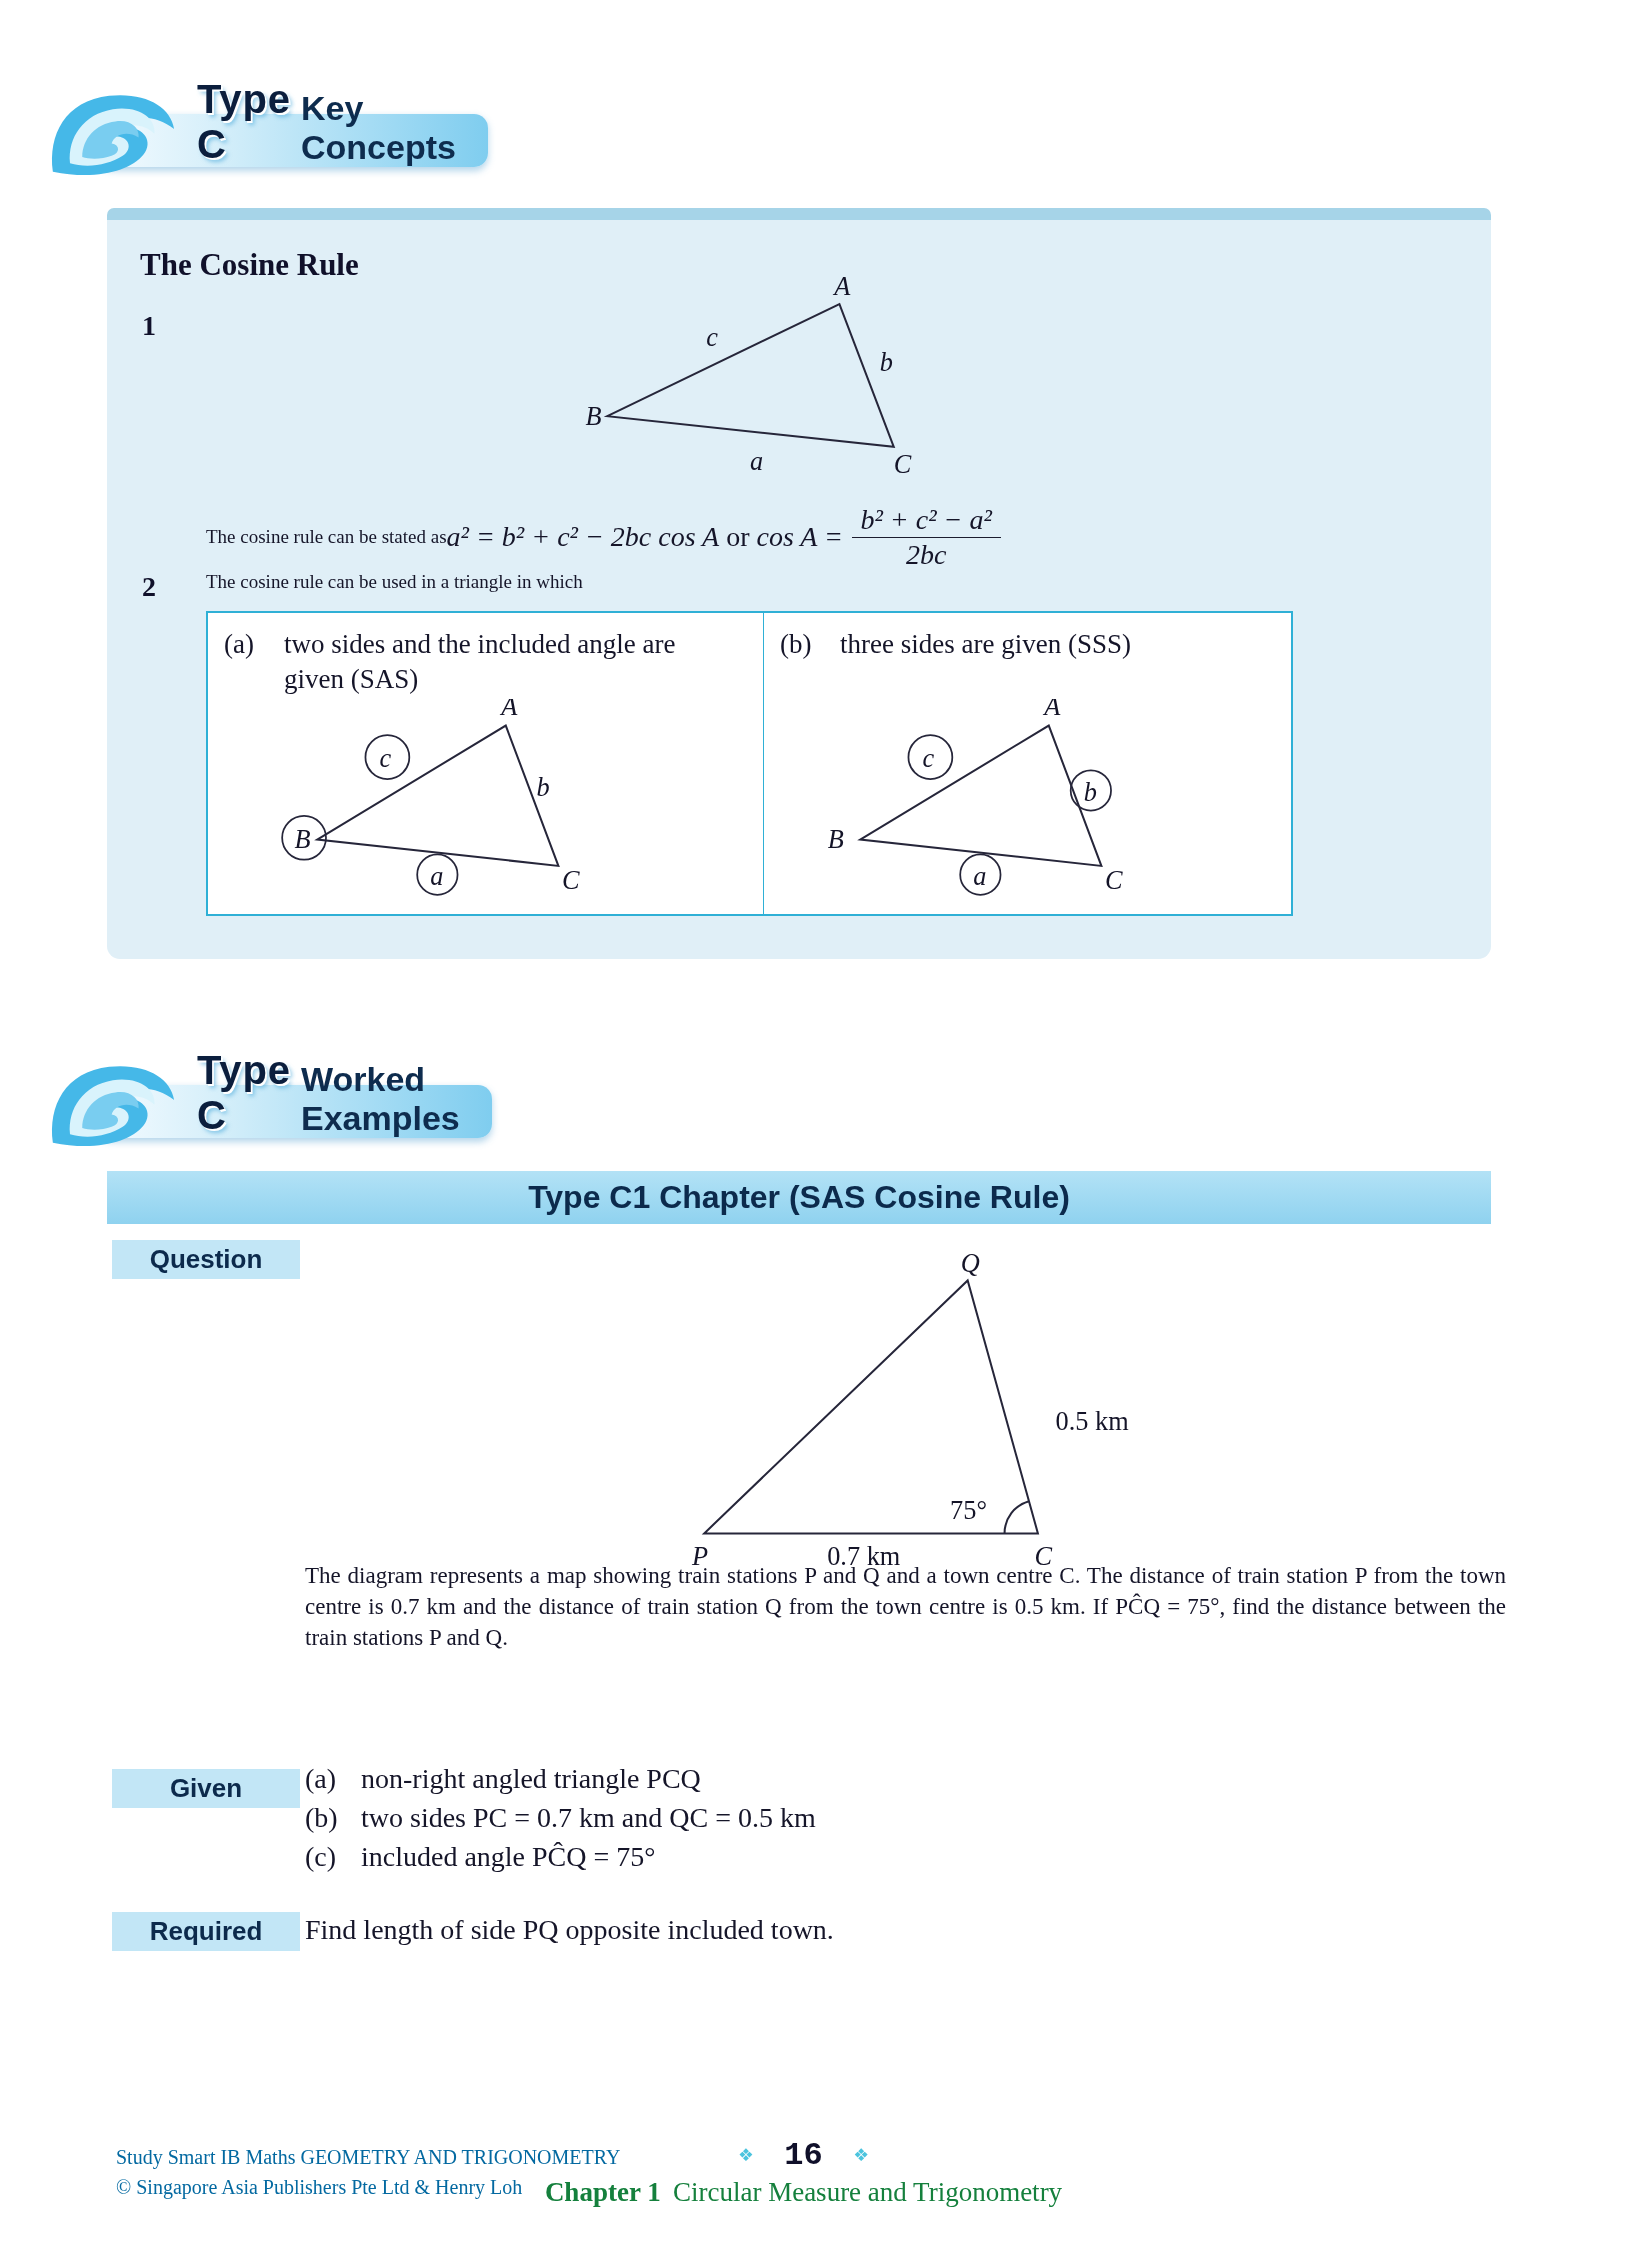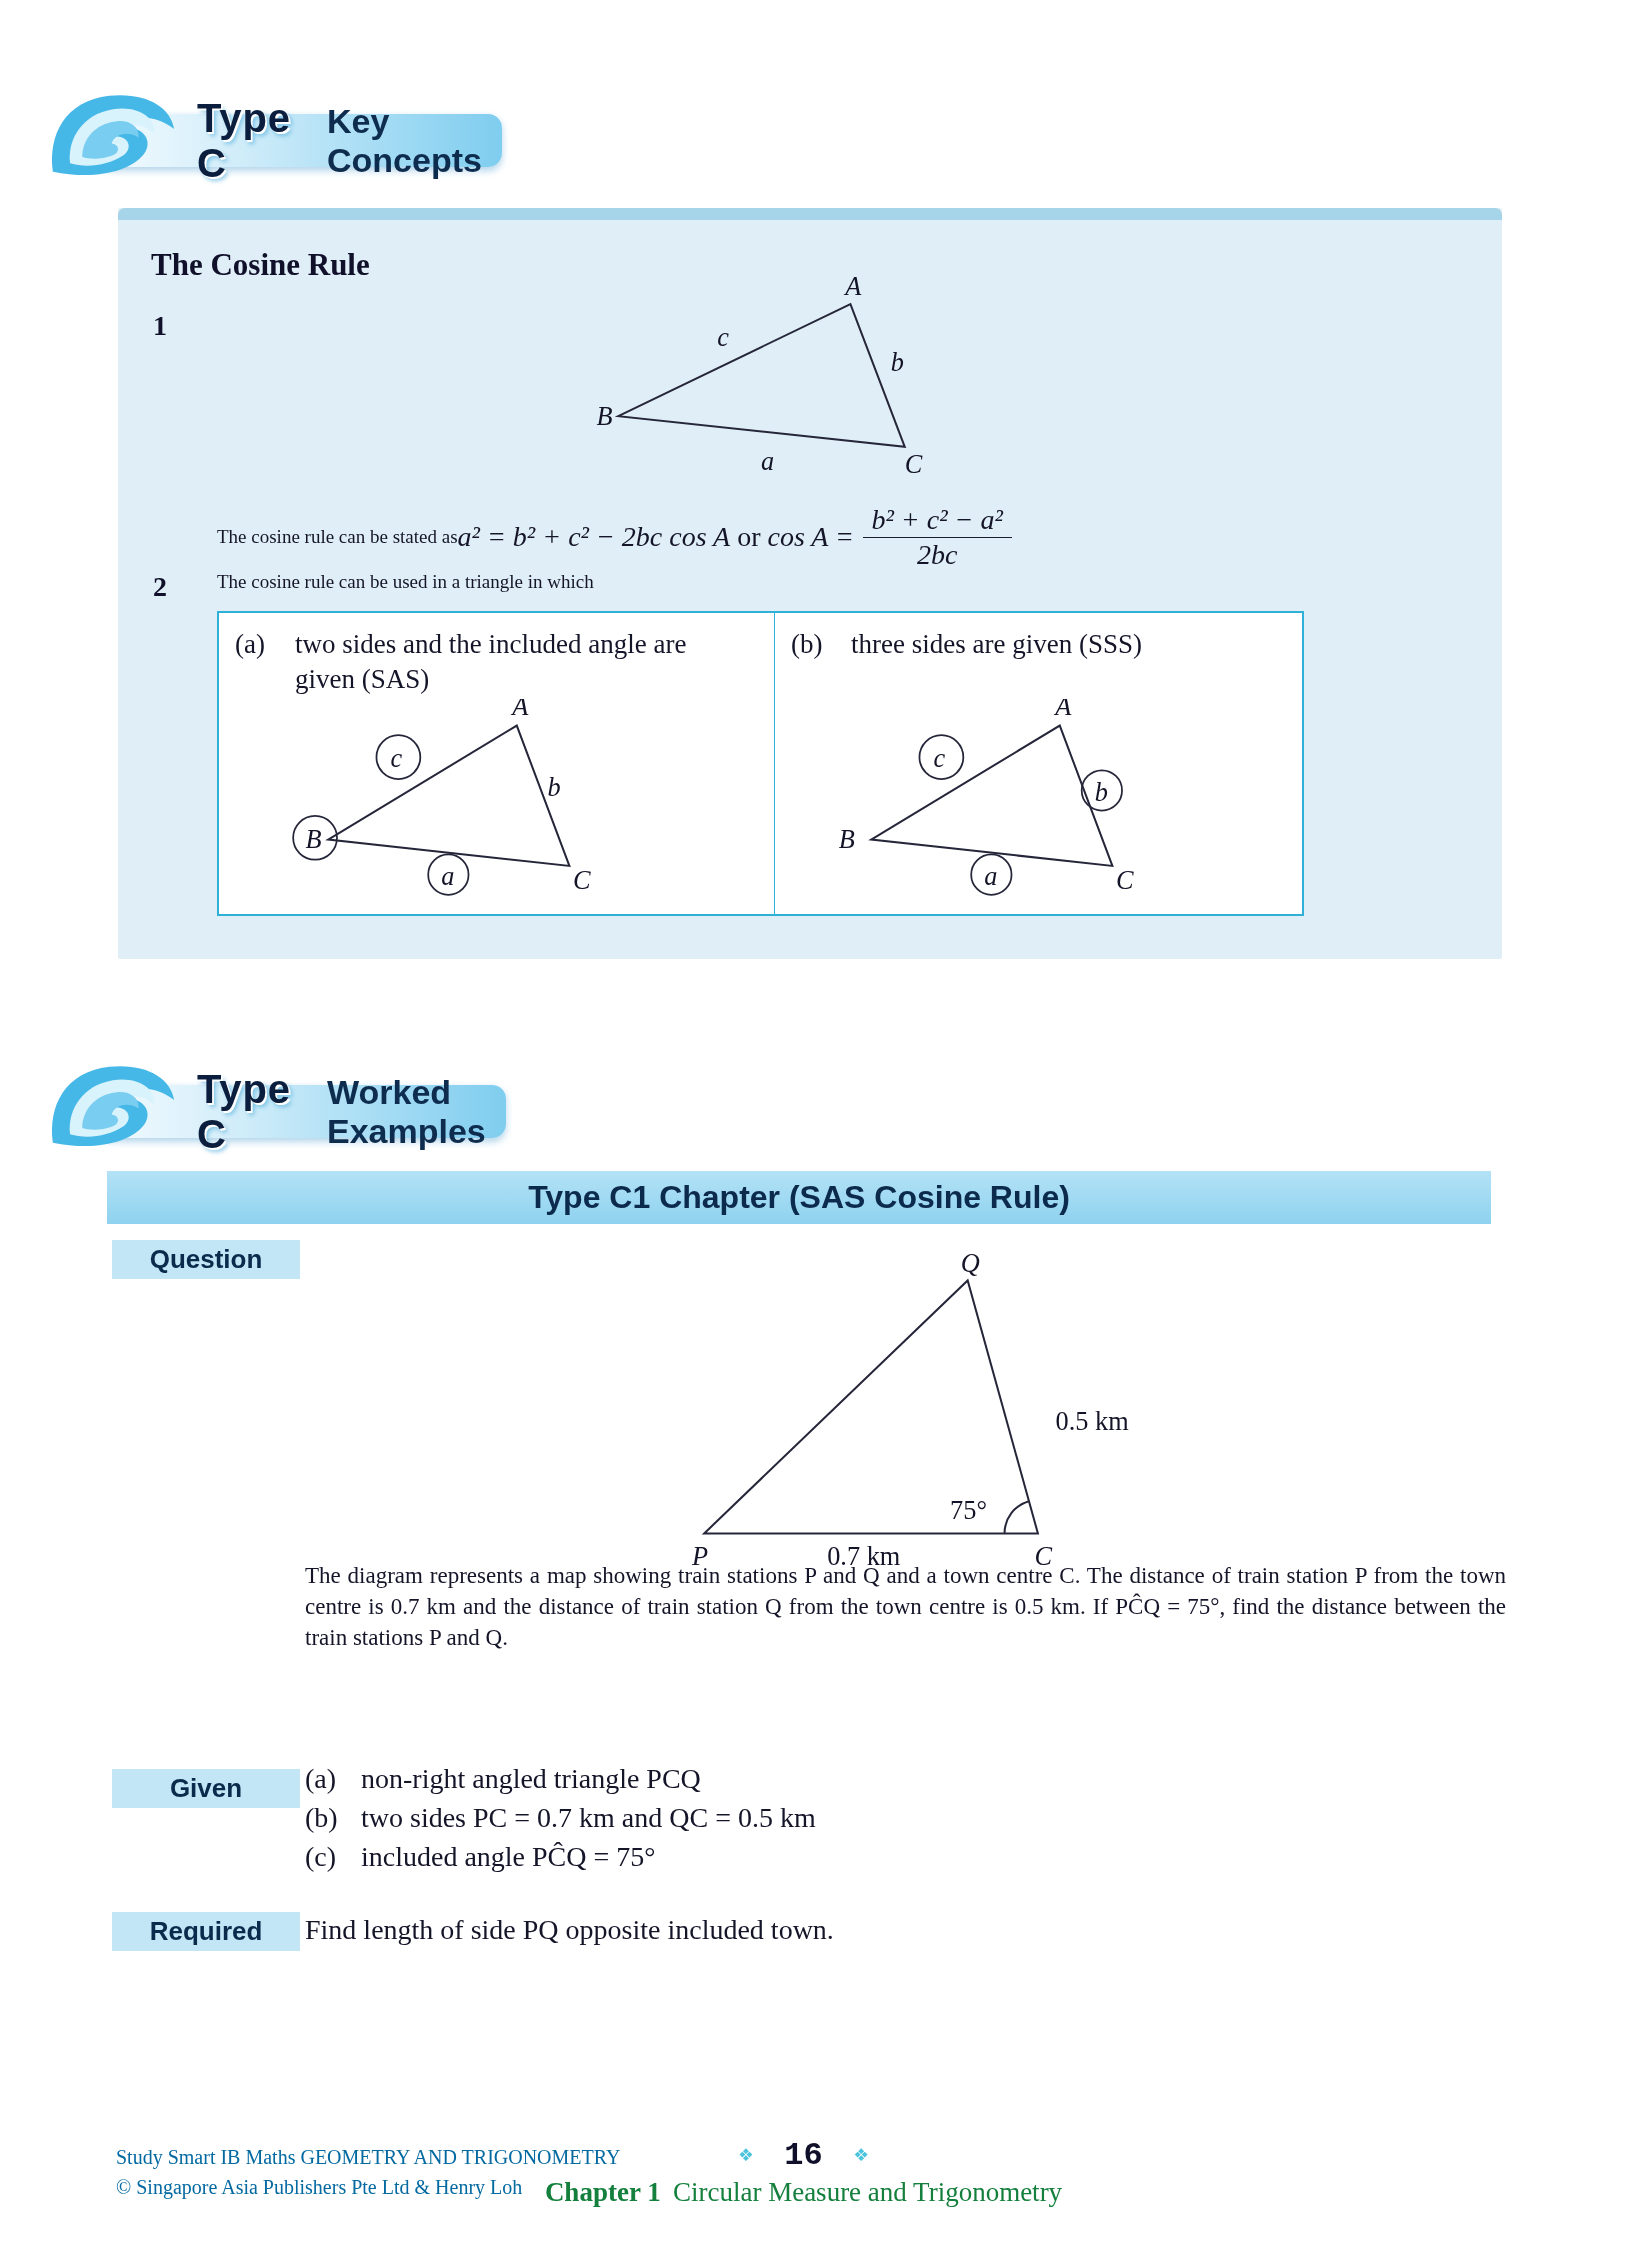--- a/index.html
+++ b/index.html
@@ -8,37 +8,37 @@
     width:1648px;height:2247px;position:relative;overflow:hidden;
     font-family:"Liberation Serif",serif;color:#151529;
   }
   .abs{position:absolute}
 
   
   .badge{position:absolute;height:97px}
   .badge-pill{
     position:absolute;left:33px;top:16px;height:53px;border-radius:14px;
     background:linear-gradient(90deg,#f4fbff 0%,#d6effa 30%,#a5dcf4 70%,#7fcdef 100%);
-    display:flex;align-items:center;gap:36px;padding:0 20px 0 98px;
+    display:flex;align-items:flex-end;gap:10px;padding:0 32px 0 98px;
     box-shadow:0 3.5px 7px rgba(90,165,210,.45);
   }
   .badge-typec{
     font-family:"Liberation Sans",sans-serif;font-weight:700;font-size:40px;
     color:#0b1e3d;letter-spacing:0.9px;
     text-shadow:1.8px 1.8px 0 #ffffff,3.5px 3.5px 4.4px rgba(52,158,214,.55);
   }
   .badge-title{
     font-family:"Liberation Sans",sans-serif;font-weight:700;font-size:34px;color:#0e2c4e;
   }
   .wave{position:absolute;left:-26px;top:-12.3px;width:158px;height:98px}
 
   
   .panel{
-    position:absolute;left:118px;top:208px;width:1384px;height:751px;
-    background:#e0eff7;border-radius:2px;
+    position:absolute;left:107px;top:208px;width:1384px;height:751px;
+    background:#e0eff7;border-radius:13px;
   }
   .panel-strip{position:absolute;left:0;top:0;width:100%;height:12.3px;background:#a6d4e8;border-radius:7px 7px 0 0}
   .panel-title{position:absolute;left:33px;top:39px;font-size:31px;font-weight:700;color:#10102a}
   .item-num{position:absolute;font-size:28px;font-weight:700;color:#10102a}
   .flow-text{font-size:19px;color:#151529}
 
   .formula-row{position:absolute;left:99px;top:295px;display:flex;align-items:center;font-size:28px;white-space:nowrap}
   .math{font-style:italic}
   .frac{display:inline-flex;flex-direction:column;text-align:center;font-style:italic;margin-left:8.8px}
   .frac .num{border-bottom:1.8px solid #1c1c2e;padding:0 8.8px;line-height:1.2}

